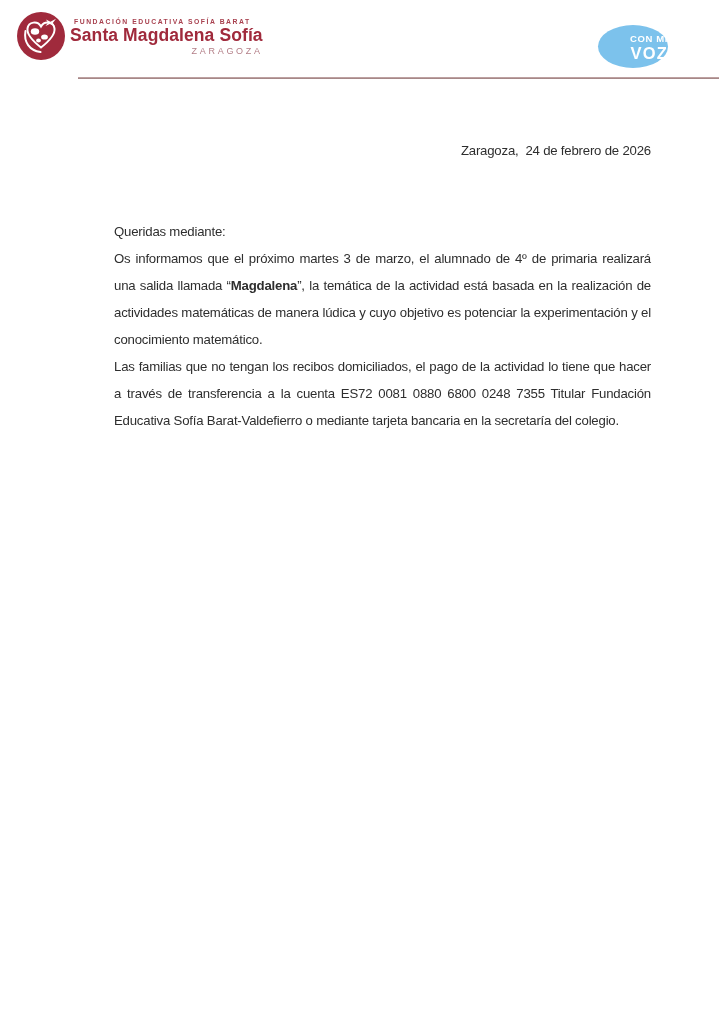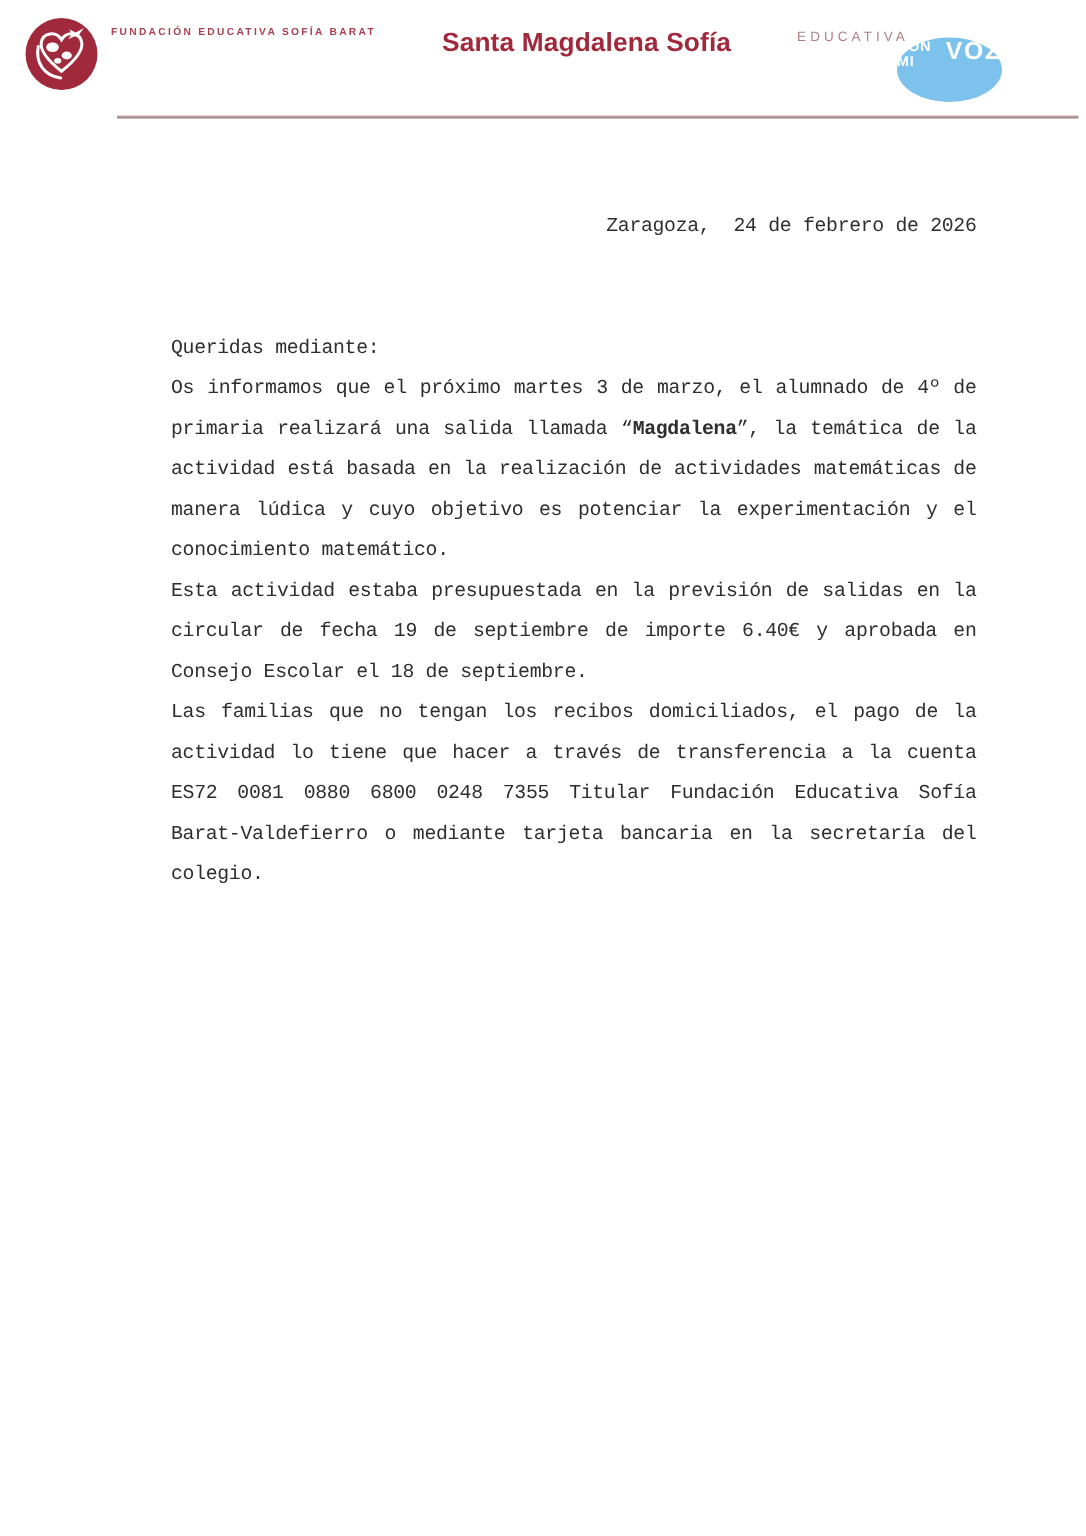--- a/index.html
+++ b/index.html
@@ -12,52 +12,51 @@
     font-family:"Liberation Sans", sans-serif;
     overflow:hidden;
   }
 
   
   .logo-wrap{
     position:absolute;left:16px;top:11px;
     display:flex;align-items:flex-start;gap:2px;
   }
   .emblem{width:50px;height:50px;flex:0 0 auto;}
-  .logo-text{display:flex;flex-direction:row;margin-left:2px;padding-top:7px;gap:44px;}
+  .logo-text{display:flex;flex-direction:column;margin-left:2px;padding-top:7px;}
   .logo-foundation{
     font-size:6.8px;font-weight:bold;letter-spacing:1.55px;
     color:#a8414f;white-space:nowrap;margin-left:4px;
   }
   .logo-name{
     font-size:17.5px;font-weight:bold;letter-spacing:0.1px;
     color:#a02a3c;white-space:nowrap;line-height:19px;margin-top:1px;
   }
   .logo-city{
     font-size:9px;letter-spacing:2.7px;color:#b27d86;
     text-align:right;line-height:10px;margin-top:1px;
   }
   .divider{
     position:absolute;left:78px;right:5px;top:77px;height:2px;
     background:linear-gradient(#c9aeae,#9a7b7b);
   }
   .voz-badge{
     position:absolute;left:598px;top:25px;width:70px;height:43px;
     border-radius:50%;
-    display:flex;flex-direction:row;align-items:flex-start;justify-content:center;
+    display:flex;flex-direction:column;align-items:flex-end;justify-content:center;
     color:#fff;font-weight:bold;line-height:1;
   }
   .voz-line1{font-size:9.5px;letter-spacing:0.6px;margin-top:2px;}
   .voz-line2{font-size:16.5px;letter-spacing:1.2px;margin-top:1px;}
 
   
   .content{
     position:absolute;left:114px;top:137px;width:537px;
     font-size:13.2px;line-height:27px;letter-spacing:-0.2px;
     color:#2e2e2e;
-    font-family:Liberation Mono, monospace;
   }
   .date{text-align:right;white-space:pre;margin:0 0 54px 0;}
   .salutation{margin:0;text-align:left;}
   .para{margin:0;text-align:justify;}
   .para b{letter-spacing:-0.2px;}
   .closing{margin-top:27px;text-align:center;}
   .closing div{white-space:pre;}
 </style>
 </head>
 <body>
@@ -70,38 +69,37 @@
       <path d="M25 15.5 C21.5 9.5 12.5 10.5 11.5 17.5 C10.6 24 18 31 25 36.5 C32 31 39.4 24 38.5 17.5 C37.5 10.5 28.5 9.5 25 15.5 Z" fill="none" stroke="#ffffff" stroke-width="2"></path>
       <path d="M9.5 20 C7.5 31 13.5 39.5 24.5 41" fill="none" stroke="#ffffff" stroke-width="2" stroke-linecap="round"></path>
       <ellipse cx="19" cy="20.5" rx="4.2" ry="3.2" fill="#ffffff"></ellipse>
       <ellipse cx="28.5" cy="26" rx="3.4" ry="2.6" fill="#ffffff"></ellipse>
       <ellipse cx="22.5" cy="29.5" rx="2.4" ry="1.9" fill="#ffffff"></ellipse>
       <path d="M30 8.5 l4.5 2.2 l5.5 -3 l-3.2 4.2 l2 3 l-5 -1.8 l-4.3 2 l2.5 -3.4 z" fill="#ffffff"></path>
     </svg>
     <div class="logo-text">
       <span class="logo-foundation">FUNDACIÓN EDUCATIVA SOFÍA BARAT</span>
       <span class="logo-name">Santa Magdalena Sofía</span>
-      <span class="logo-city">EDUCATIVA</span>
+      <span class="logo-city">ZARAGOZA</span>
     </div>
   </div>
 
   <div class="voz-badge" id="voz-badge" style="background: rgb(124, 194, 236); color: rgb(255, 255, 255);">
     <span class="voz-line1">CON MI</span>
     <span class="voz-line2">VOZ</span>
   </div>
 
   <div class="divider"></div>
 
   <div class="content">
     <div class="date">Zaragoza,  24 de febrero de 2026</div>
 
     <p class="salutation">Queridas mediante:</p>
 
     <p class="para"><span>Os informamos que el próximo martes 3 de marzo, el alumnado de 4º de primaria realizará una salida llamada “</span><b>Magdalena</b><span>”, la temática de la actividad está basada en la realización de actividades matemáticas de manera lúdica y  cuyo objetivo es potenciar la experimentación y el conocimiento matemático.</span></p>
 
 
-    <p class="para">Esta actividad estaba presupuestada en la previsión de salidas en la circular de fecha 19 de septiembre de importe 6.40€ y aprobada en Consejo Escolar el 18 de septiembre.</p>
 
     <p class="para">Las familias que no tengan los recibos domiciliados, el pago de la actividad lo tiene que hacer a través de transferencia a la cuenta ES72 0081 0880 6800 0248 7355 Titular Fundación Educativa Sofía Barat-Valdefierro o mediante tarjeta bancaria en la secretaría del colegio.</p>
 
   </div>
 
 </div>
 
 </body></html>

